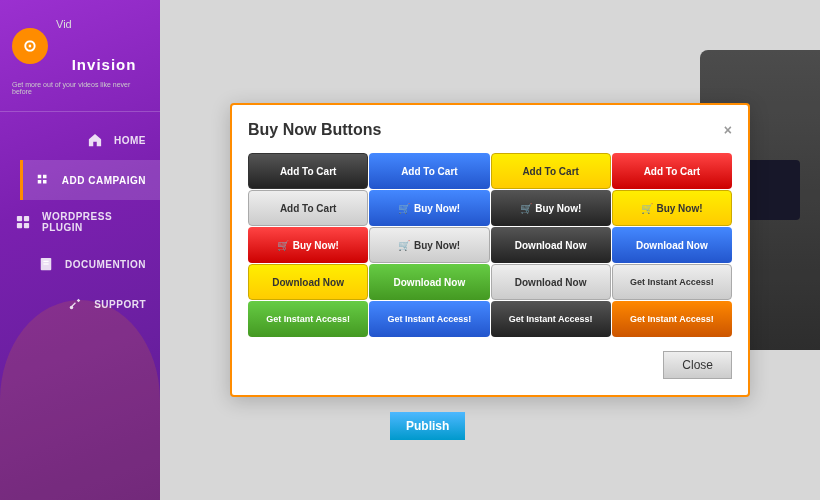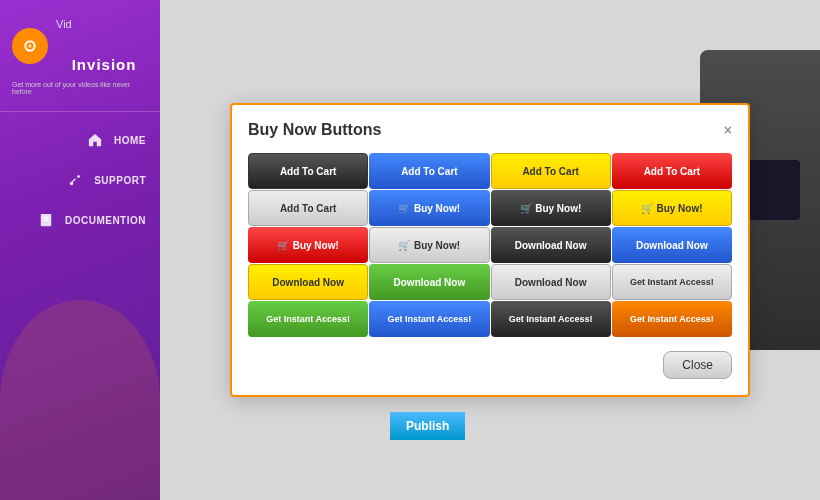--- a/index.html
+++ b/index.html
@@ -215,21 +215,21 @@
 
     
     .modal-footer {
       display: flex;
       justify-content: flex-end;
       margin-top: 4px;
     }
     .close-btn {
       background: linear-gradient(180deg, #eee 0%, #ccc 100%);
       border: 1px solid #aaa;
-      border-radius: 8px;
+      border-radius: 0;
       padding: 6px 18px;
       font-size: 12px;
       cursor: pointer;
       color: #333;
     }
 
     
     .publish-btn {
       position: absolute;
       bottom: 60px;
@@ -259,38 +259,57 @@
   <div class="sidebar-divider"></div>
   <nav class="sidebar-nav">
     <div class="nav-item">
       <div class="nav-icon">
         <svg viewBox="0 0 16 16">
             <path d="M8 1L1 7v8h5v-5h4v5h5V7z"></path>
           </svg>
       </div>
       <span>HOME</span>
     </div>
+    <div class="nav-item active">
+      <div class="nav-icon">
+        <svg viewBox="0 0 16 16">
+            <path d="M2 2h4v4H2zm6 0h4v4h-4zM2 8h4v4H2zm6 0h4v4h-4z"></path>
+          </svg>
+      </div>
+      <span>ADD CAMPAIGN</span>
+    </div>
     <div class="nav-item">
       <div class="nav-icon">
         <svg viewBox="0 0 16 16">
-            <path d="M12 2l-2 2 2 2 2-2-2-2zM4 10l4-4 1 1-4 4-1-1z"></path>
-            <circle cx="4" cy="12" r="2"></circle>
-          </svg>
-      </div>
-      <span>SUPPORT</span>
+            <rect x="1" y="1" width="6" height="6" rx="1"></rect>
+            <rect x="9" y="1" width="6" height="6" rx="1"></rect>
+            <rect x="1" y="9" width="6" height="6" rx="1"></rect>
+            <rect x="9" y="9" width="6" height="6" rx="1"></rect>
+          </svg>
+      </div>
+      <span>WORDPRESS PLUGIN</span>
     </div>
     <div class="nav-item">
       <div class="nav-icon">
         <svg viewBox="0 0 16 16">
             <rect x="2" y="1" width="12" height="14" rx="1"></rect>
             <line x1="5" y1="5" x2="11" y2="5" stroke="white" stroke-width="1.5"></line>
             <line x1="5" y1="8" x2="11" y2="8" stroke="white" stroke-width="1.5"></line>
           </svg>
       </div>
       <span>DOCUMENTION</span>
+    </div>
+    <div class="nav-item">
+      <div class="nav-icon">
+        <svg viewBox="0 0 16 16">
+            <path d="M12 2l-2 2 2 2 2-2-2-2zM4 10l4-4 1 1-4 4-1-1z"></path>
+            <circle cx="4" cy="12" r="2"></circle>
+          </svg>
+      </div>
+      <span>SUPPORT</span>
     </div>
   </nav>
 </div>
 
 <div class="main-content">
 
   <div class="laptop-bg">
     <div class="laptop-screen"></div>
   </div>
 

